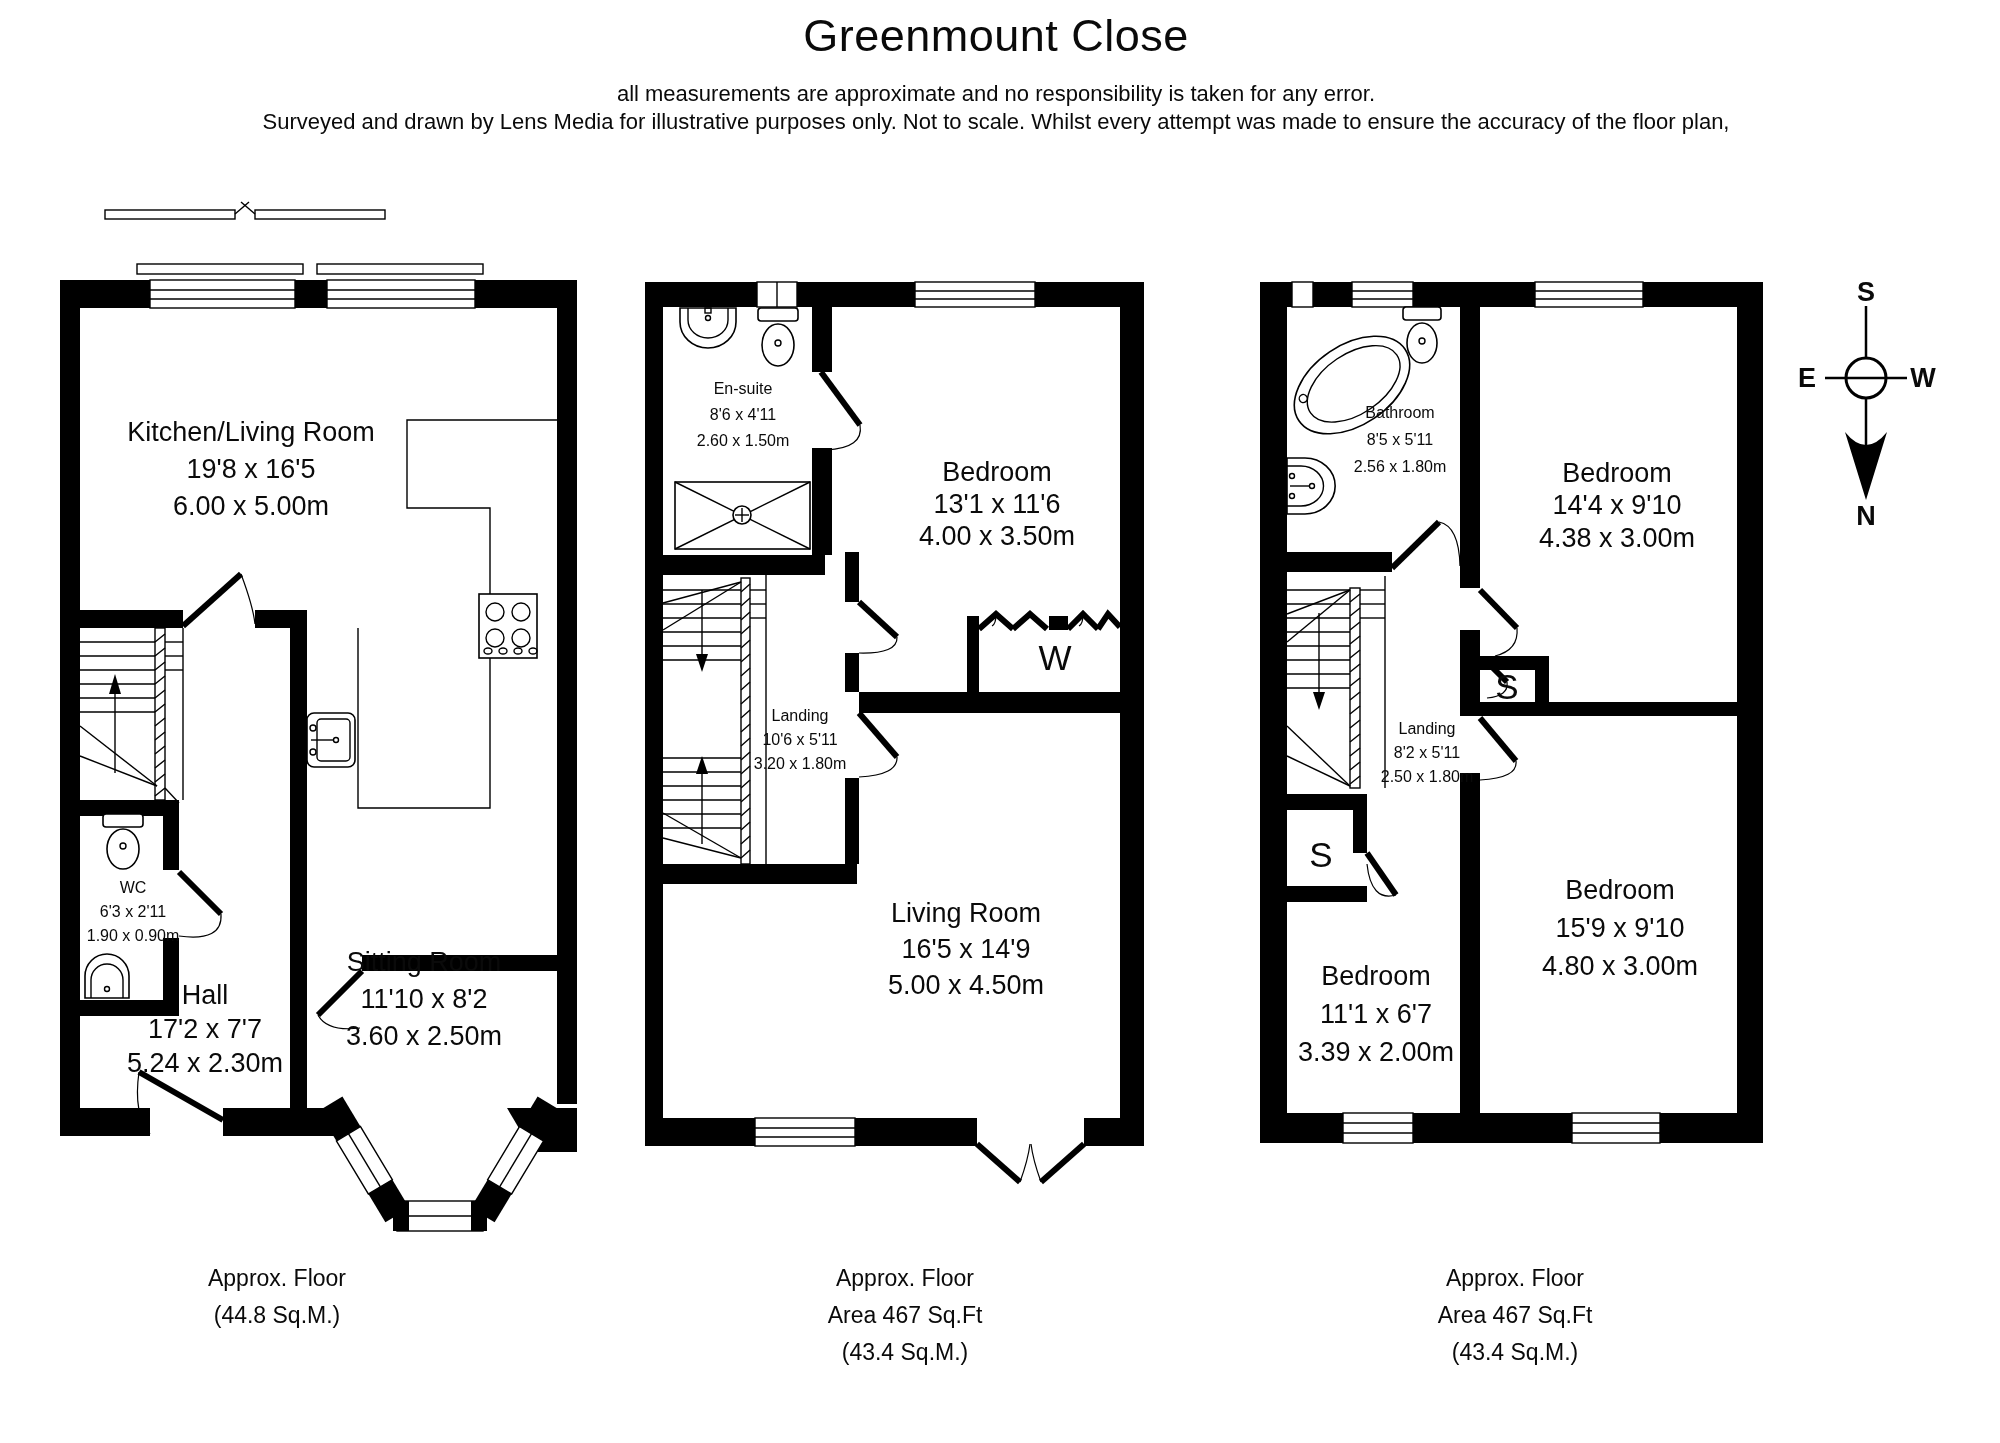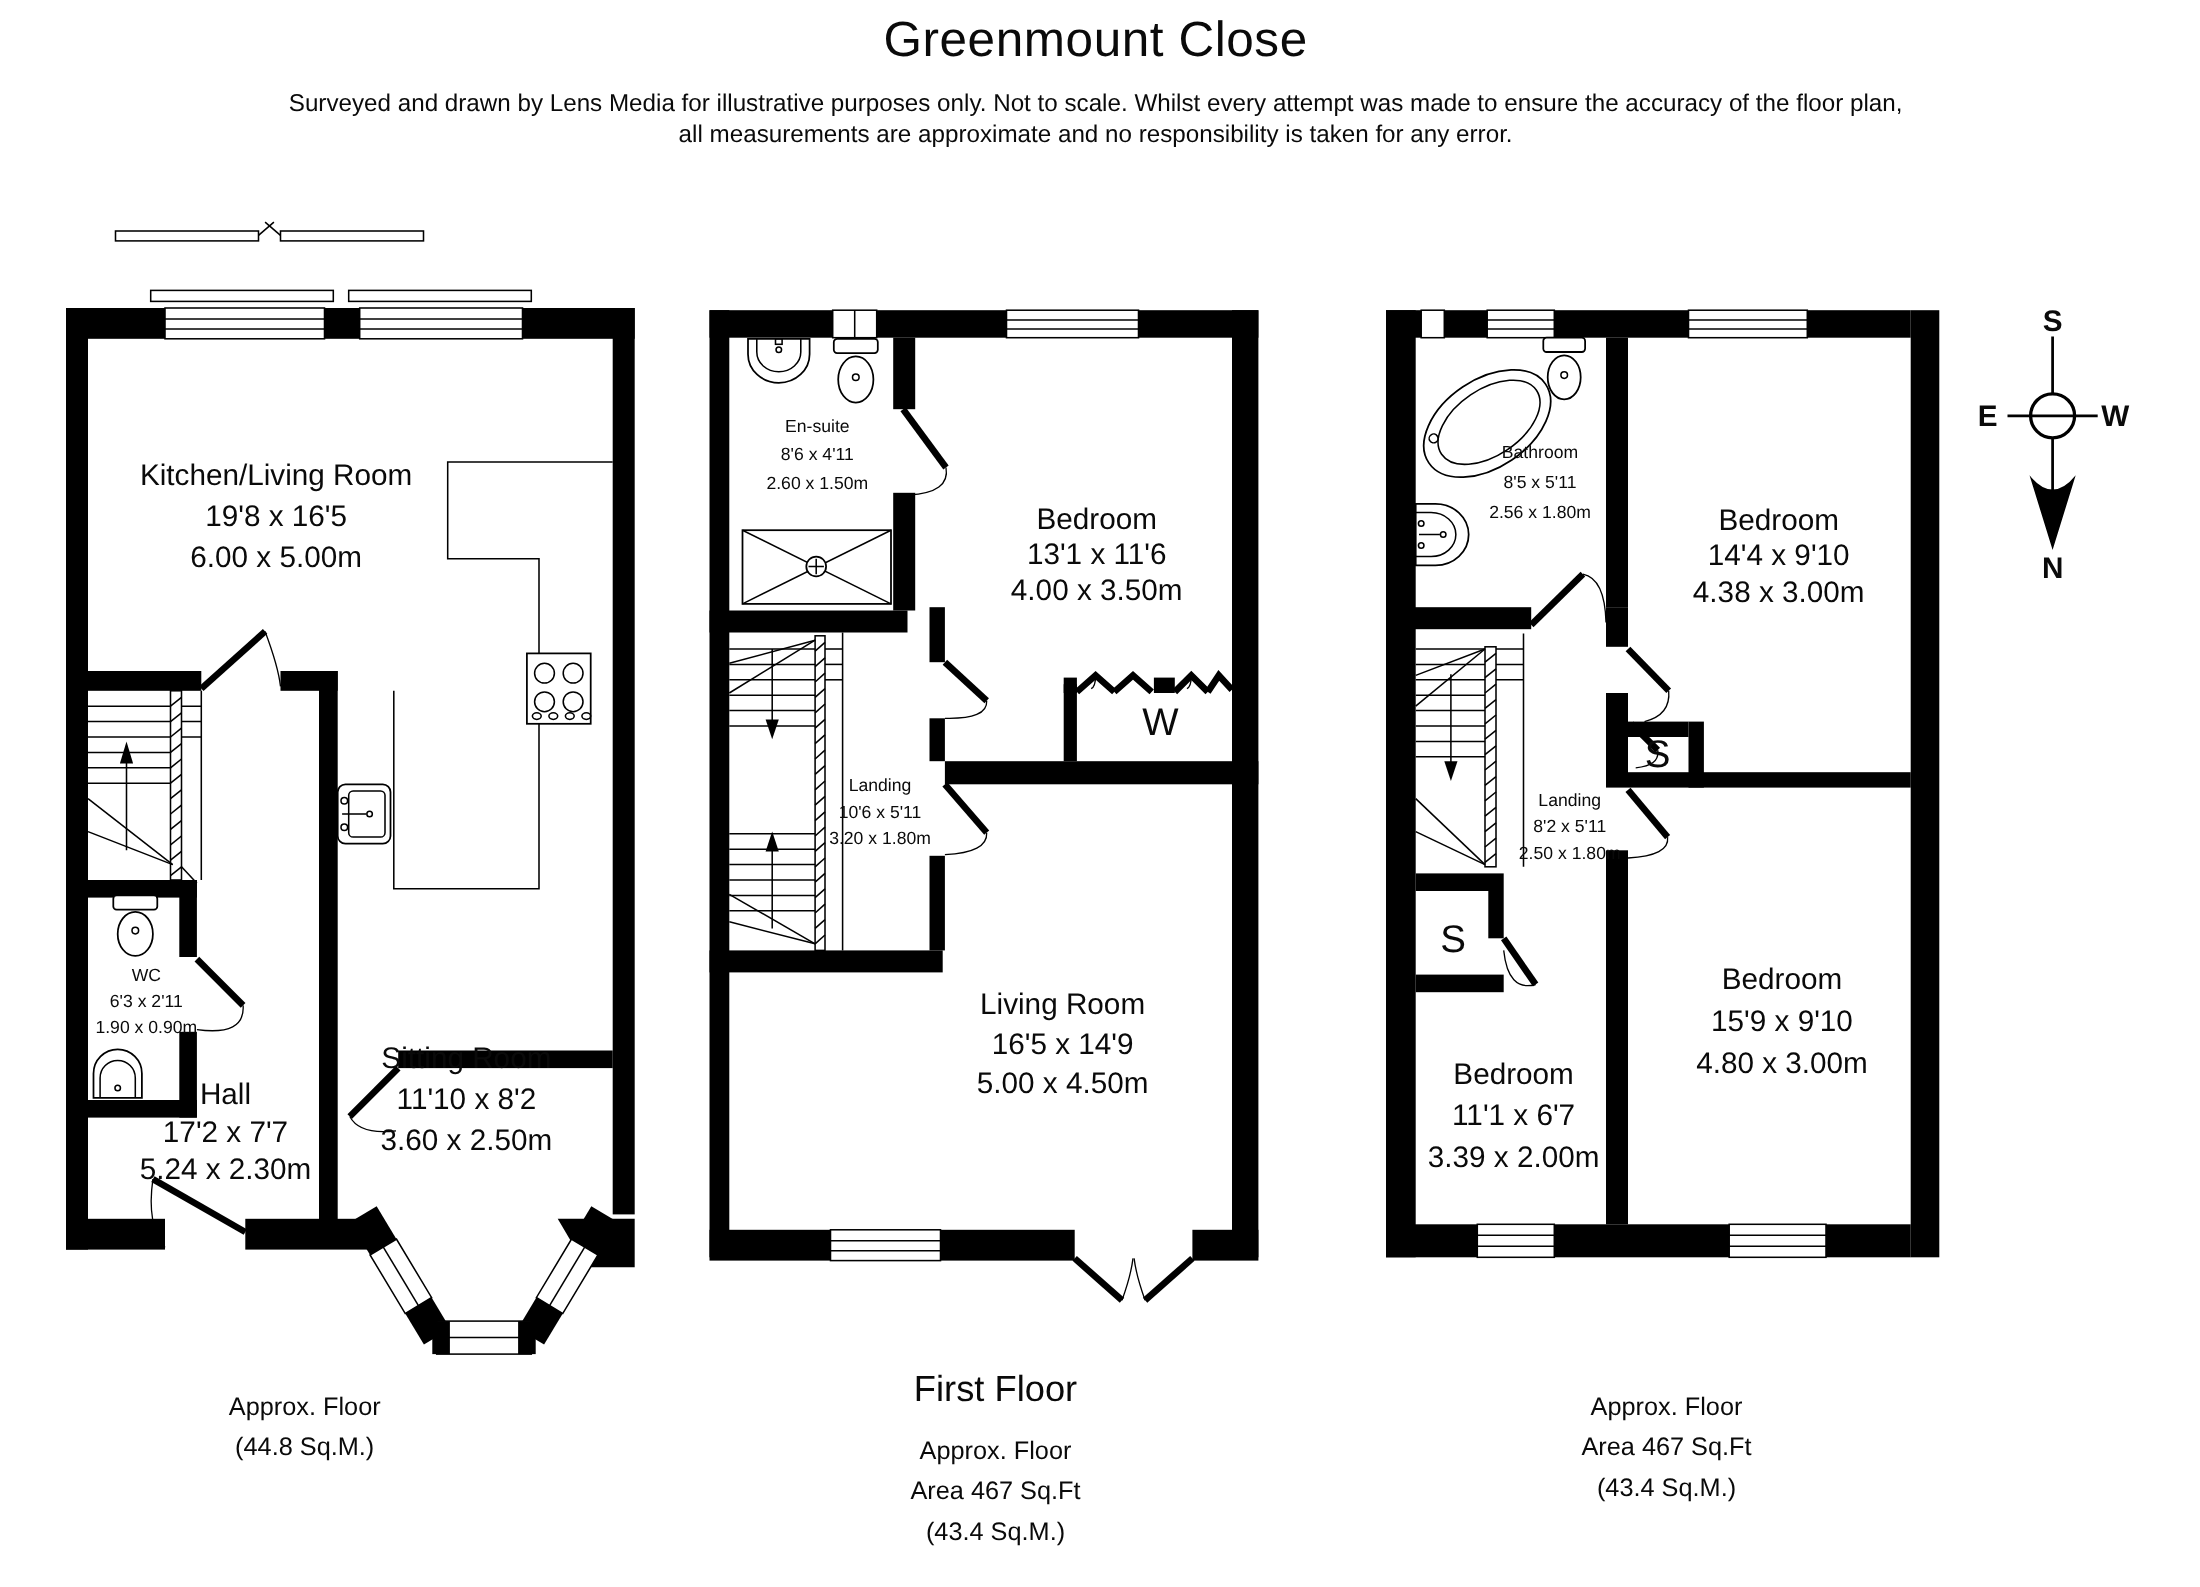--- a/index.html
+++ b/index.html
@@ -26,22 +26,22 @@
   .fx{stroke:#000;stroke-width:1.6;fill:#fff;}
 </style>
 </head>
 <body>
 
 <div class="canvas">
 
   <div class="header">
     <div class="title">Greenmount Close</div>
     <div class="disclaimer">
+      <div>all measurements are approximate and no responsibility is taken for any error.</div>
       <div>Surveyed and drawn by Lens Media for illustrative purposes only. Not to scale. Whilst every attempt was made to ensure the accuracy of the floor plan,</div>
-      <div>all measurements are approximate and no responsibility is taken for any error.</div>
     </div>
   </div>
 
   <svg class="plan" style="left:55px;top:200px;" width="535" height="1050" viewBox="0 -58 535 1050">
 
     <g>
       <rect class="tw" x="50" y="-48" width="130" height="9"></rect>
       <line class="tl" x1="180" y1="-44" x2="194" y2="-56"></line>
       <rect class="tw" x="200" y="-48" width="130" height="9"></rect>
       <line class="tl" x1="200" y1="-44" x2="186" y2="-56"></line>
@@ -501,21 +501,20 @@
     </g>
   </svg>
 
   <div class="caption" style="left:77px;top:1243px;width:400px;">
     <div class="floor-area">
       <div>Approx. Floor</div>
       <div>(44.8 Sq.M.)</div>
     </div>
   </div>
   <div class="caption" style="left:705px;top:1243px;width:400px;">
-    <div class="floor-name">First Floor</div>
     <div class="floor-area">
       <div>Approx. Floor</div>
       <div>Area 467 Sq.Ft</div>
       <div>(43.4 Sq.M.)</div>
     </div>
   </div>
   <div class="caption" style="left:1315px;top:1243px;width:400px;">
     <div class="floor-area">
       <div>Approx. Floor</div>
       <div>Area 467 Sq.Ft</div>

